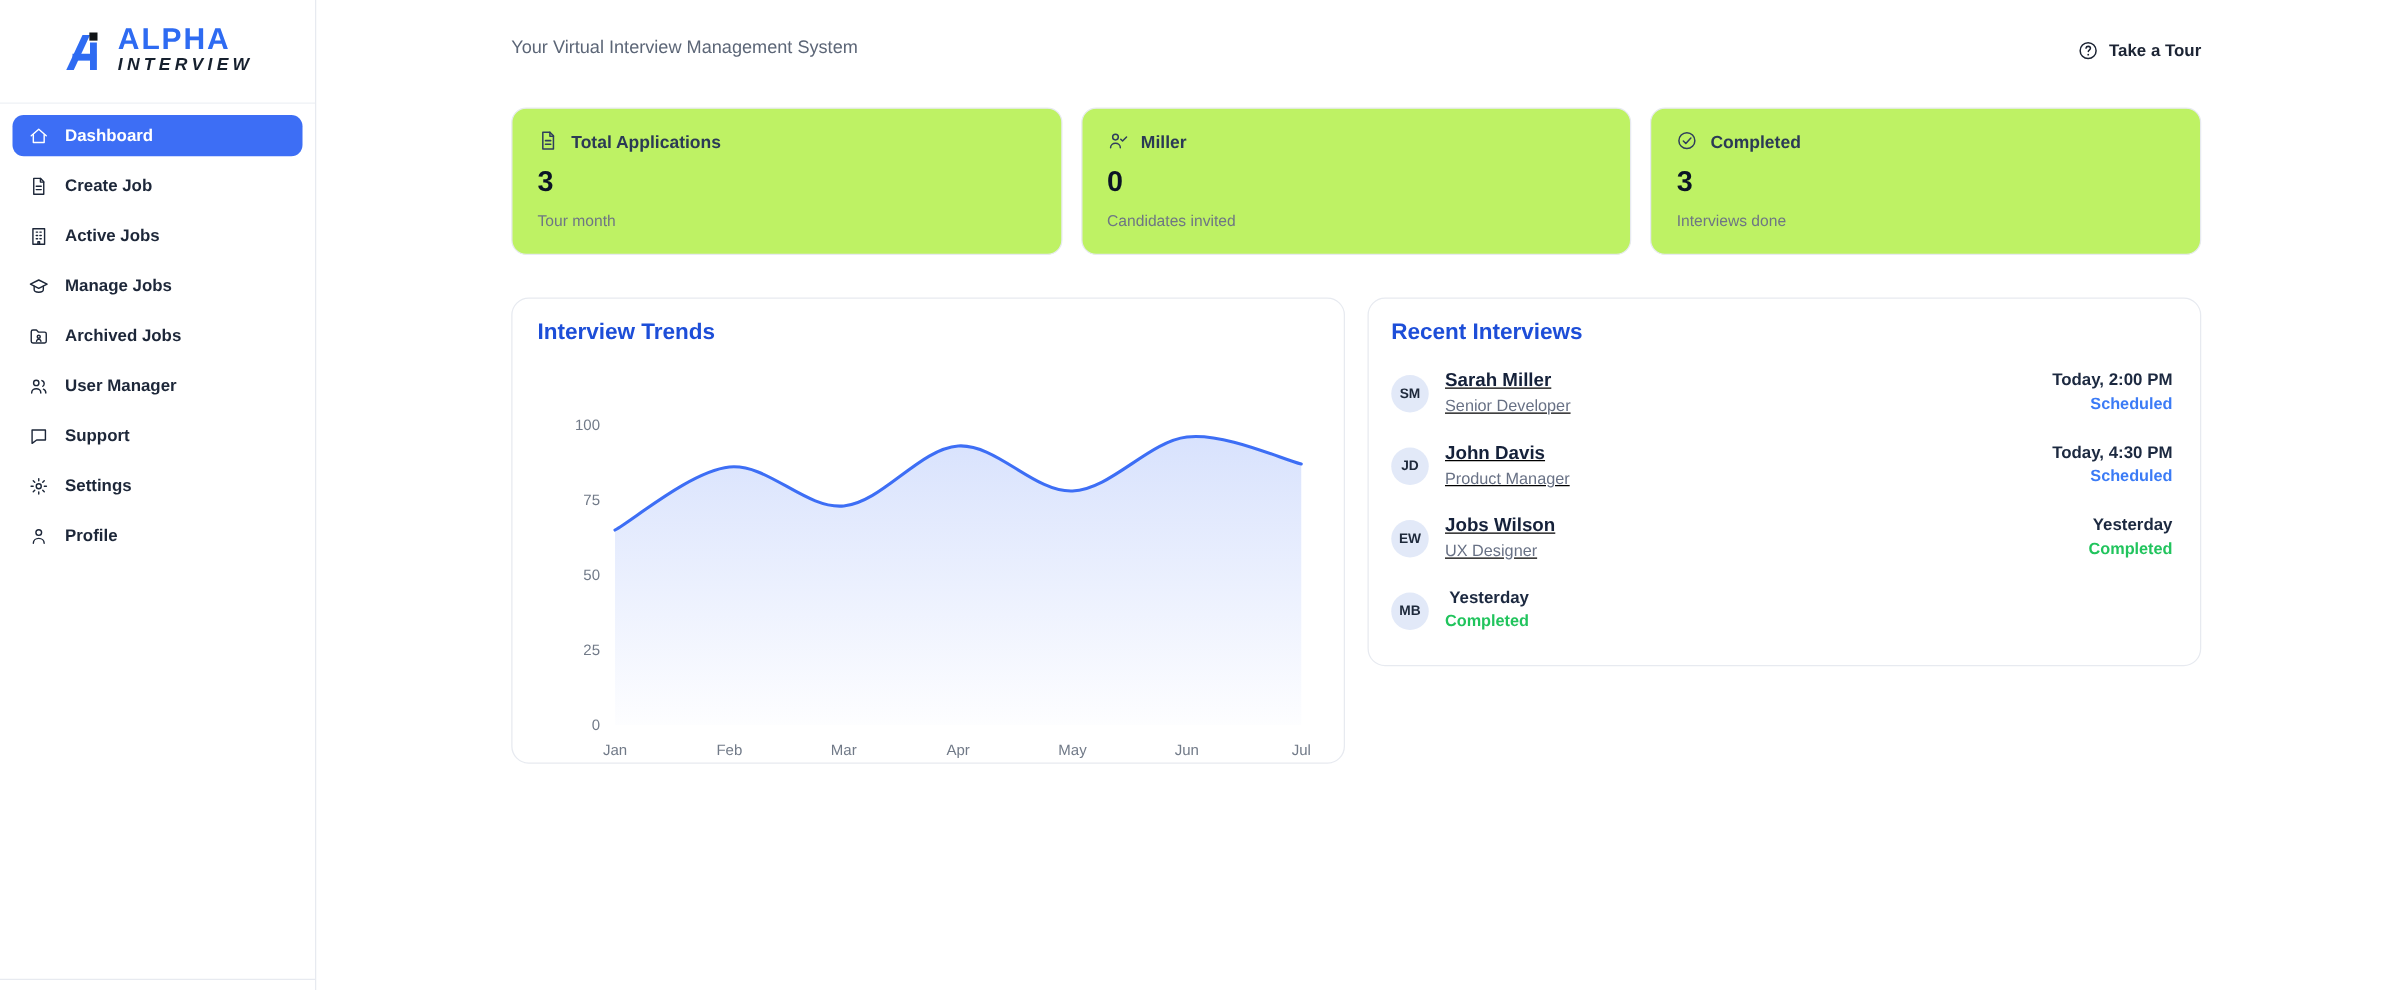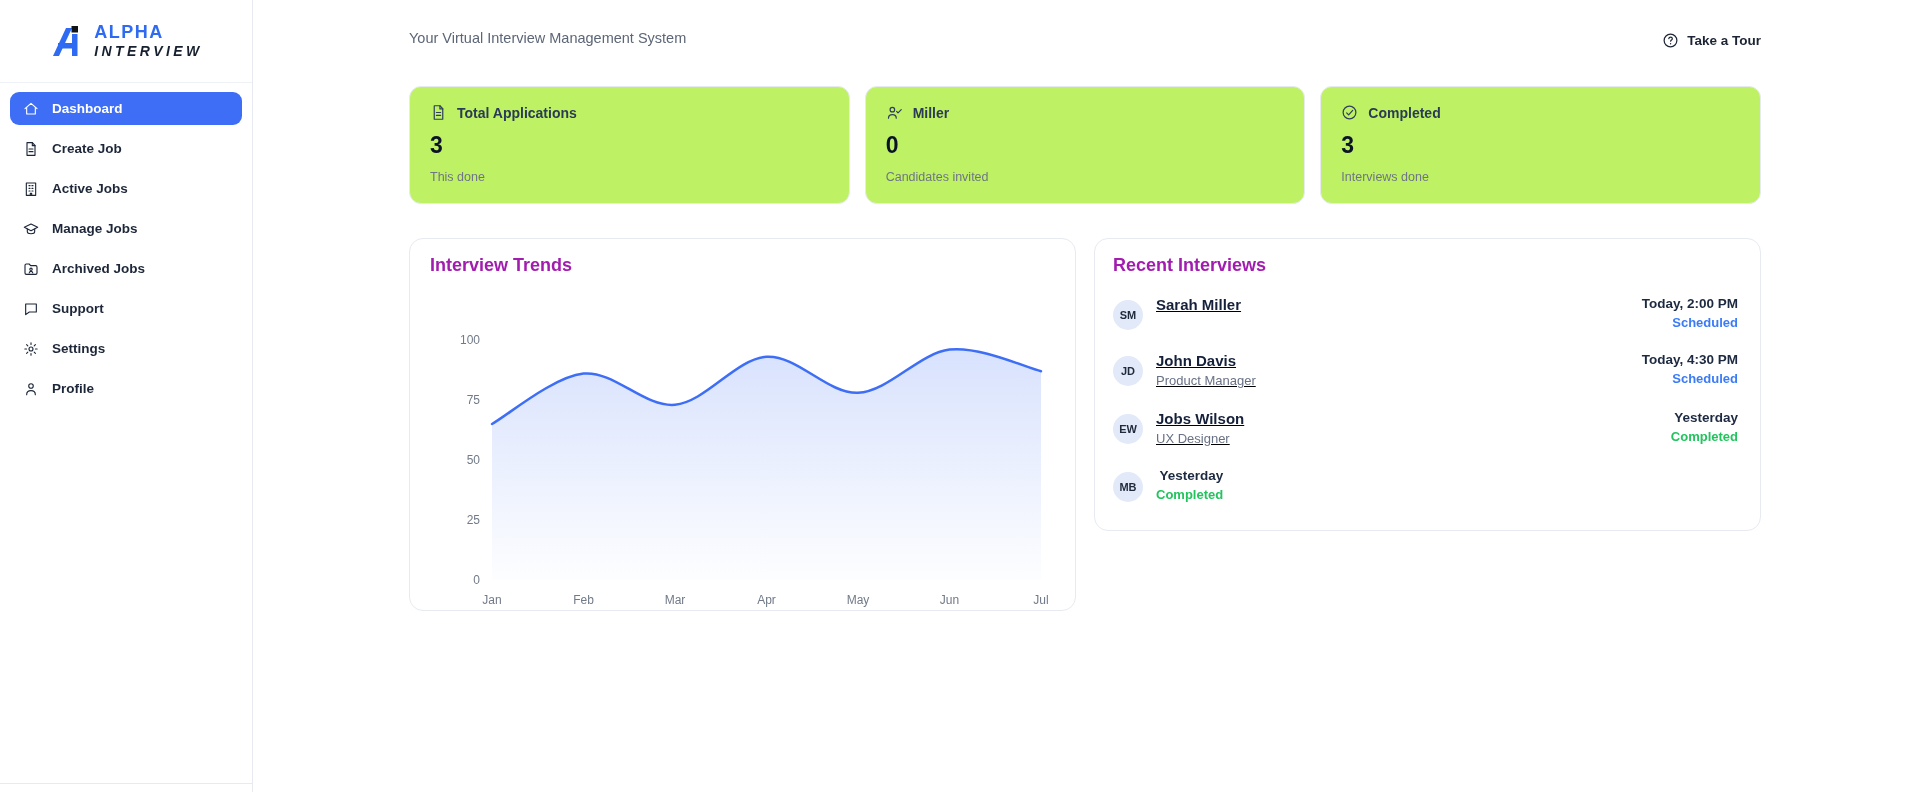--- a/index.html
+++ b/index.html
@@ -9,21 +9,21 @@
     --accent:#3d6ef5; --navy:#101b2e; --text:#1d2739; --muted:#6a7383;
     --border:#e7eaf0; --green:#21c45d; --blue-status:#3b7bf6; --avatar:#e2e9f8;
   }
   .app{ display:flex; width:100%; height:100%; }
 
   
   .sidebar{ width:253px; min-width:253px; height:100%; border-right:1px solid var(--border);
             display:flex; flex-direction:column; background:#fff; }
   .logo-area{ height:83px; border-bottom:1px solid #eef1f5; display:flex; align-items:center;
               justify-content:center; gap:9px; cursor:pointer; }
-  .logo-text .l1{ color:#2e6bf2; font-size:18px; font-weight:800; letter-spacing:1.5px; line-height:18px;}
+  .logo-text .l1{ color:#2e6bf2; font-size:24px; font-weight:800; letter-spacing:1.5px; line-height:18px;}
   .logo-text .l2{ color:#16202e; font-size:14px; font-weight:700; letter-spacing:3.4px; margin-top:2px;font-style:italic;}
   .nav{ padding:9px 10px 0 10px; flex:1; }
   .nav-item{ height:33px; display:flex; align-items:center; gap:13px; padding:0 13px;
              border-radius:9px; margin-bottom:7px; color:var(--text); font-size:13.5px;
              font-weight:600; cursor:pointer; }
   .nav-item.active{ background:var(--accent); color:#fff; }
   .nav-icon{ display:flex; align-items:center; }
   .nav-icon svg{ width:16px; height:16px; stroke:currentColor; fill:none;
                  stroke-width:1.7; stroke-linecap:round; stroke-linejoin:round; }
   .sidebar-footer{ border-top:1px solid var(--border); height:9px; }
@@ -44,21 +44,21 @@
               padding:17px 20px; background:#bef264; }
   .stat-top{ display:flex; align-items:center; gap:10px; color:#2b3a55; }
   .stat-top svg{ width:17px; height:17px; stroke:#2f3e5c; fill:none; stroke-width:1.7;
                  stroke-linecap:round; stroke-linejoin:round; }
   .stat-label{ font-size:14px; font-weight:600; color:#2b3a55; }
   .stat-value{ font-size:23px; font-weight:800; color:#0b1426; margin-top:11px; }
   .stat-caption{ font-size:12.5px; color:#6e7684; margin-top:11px; }
 
   .content-row{ display:flex; gap:18px; margin-top:34px; }
   .card{ border:1px solid var(--border); border-radius:14px; background:#fff; }
-  .card h2{ font-size:18px; font-weight:800; color:#a21caf; }
+  .card h2{ font-size:18px; font-weight:800; color:#1d4ed8; }
   .chart-card{ width:667px; min-width:667px; height:373px; padding:16px 20px; }
   .chart-card svg.chart{ display:block; margin-top:4px; }
   .chart text{ font-family:"Liberation Sans", sans-serif; font-size:12px; fill:#717a88; }
 
   .recent-card{ flex:1; padding:16px 22px 6px 18px; align-self:flex-start; }
   .recent-rows{ margin-top:20px; }
   .row{ display:flex; align-items:flex-start; margin-bottom:22px; cursor:pointer; }
   .avatar{ width:30px; height:30px; border-radius:50%; background:var(--avatar);
            color:#1e293b; font-size:11px; font-weight:700; display:flex;
            align-items:center; justify-content:center; margin-right:13px; margin-top:4px; }
@@ -132,20 +132,31 @@
               <path d="M3 6.5c0-1.1.9-2 2-2h4.2L11.5 7H19c1.1 0 2 .9 2 2v9c0 1.1-.9 2-2 2H5c-1.1 0-2-.9-2-2z"></path>
               <circle cx="12" cy="12.5" r="1.8"></circle>
               <path d="M9.3 18c.3-1.5 1.4-2.4 2.7-2.4s2.4.9 2.7 2.4"></path>
             </svg>
         </span>
         <span class="nav-label">Archived Jobs</span>
       </div>
       <div class="nav-item">
         <span class="nav-icon">
           <svg viewBox="0 0 24 24">
+              <circle cx="9" cy="8" r="3.2"></circle>
+              <path d="M3.5 20c0-3 2.5-5 5.5-5s5.5 2 5.5 5"></path>
+              <path d="M15.8 5.2c1.6.5 2.7 2 2.7 3.7 0 1.3-.6 2.4-1.6 3.1"></path>
+              <path d="M17.6 15.5c1.8.8 2.9 2.4 2.9 4.5"></path>
+            </svg>
+        </span>
+        <span class="nav-label">User Manager</span>
+      </div>
+      <div class="nav-item">
+        <span class="nav-icon">
+          <svg viewBox="0 0 24 24">
               <path d="M4 4.5h16v12H9.5L4 20.5z"></path>
             </svg>
         </span>
         <span class="nav-label">Support</span>
       </div>
       <div class="nav-item">
         <span class="nav-icon">
           <svg viewBox="0 0 24 24">
               <circle cx="12" cy="12" r="3"></circle>
               <path d="M12 2.8v2.5M12 18.7v2.5M21.2 12h-2.5M5.3 12H2.8M18.6 5.4l-1.8 1.8M7.2 16.8l-1.8 1.8M18.6 18.6l-1.8-1.8M7.2 7.2 5.4 5.4"></path>
@@ -187,21 +198,21 @@
         <div class="stat-card">
           <div class="stat-top">
             <svg viewBox="0 0 24 24">
                 <path d="M6 2.5h8l4 4v15H6z"></path>
                 <path d="M14 2.5V7h4"></path>
                 <path d="M9 12h6M9 16h6"></path>
               </svg>
             <span class="stat-label">Total Applications</span>
           </div>
           <div class="stat-value">3</div>
-          <div class="stat-caption">This done</div>
+          <div class="stat-caption">Tour month</div>
         </div>
         <div class="stat-card">
           <div class="stat-top">
             <svg viewBox="0 0 24 24">
                 <circle cx="9" cy="8" r="3.2"></circle>
                 <path d="M3.5 20c0-3 2.5-5 5.5-5s5.5 2 5.5 5"></path>
                 <path d="M15 10.5l2 2 4.5-4.5"></path>
               </svg>
             <span class="stat-label">Miller</span>
           </div>
@@ -254,20 +265,21 @@
         </section>
 
         <section class="card recent-card">
           <h2>Recent Interviews</h2>
           <div class="recent-rows">
 
             <div class="row">
               <div class="avatar">SM</div>
               <div class="who">
                 <div class="name">Sarah Miller</div>
+                <div class="role">Senior Developer</div>
               </div>
               <div class="when">
                 <div class="time">Today, 2:00 PM</div>
                 <div class="status" style="color: rgb(59, 123, 246);">Scheduled</div>
               </div>
             </div>
 
             <div class="row">
               <div class="avatar">JD</div>
               <div class="who">

